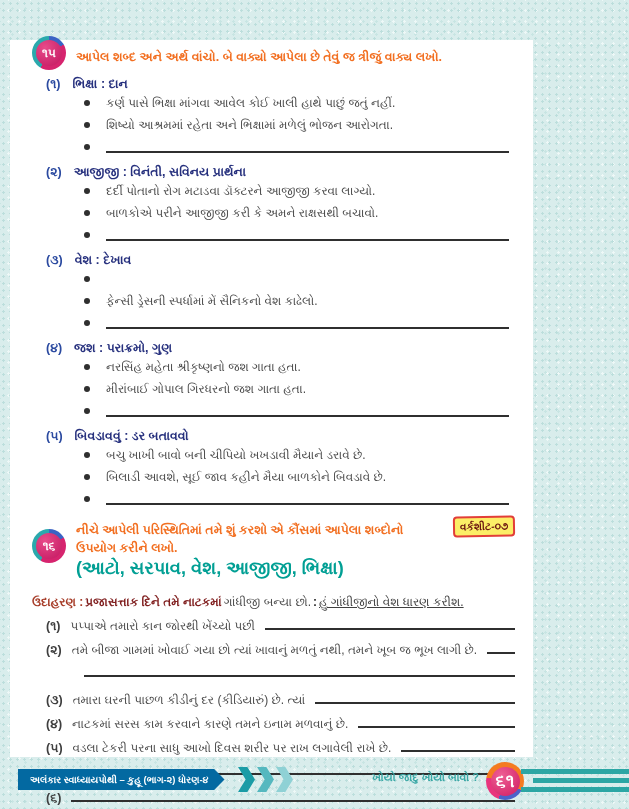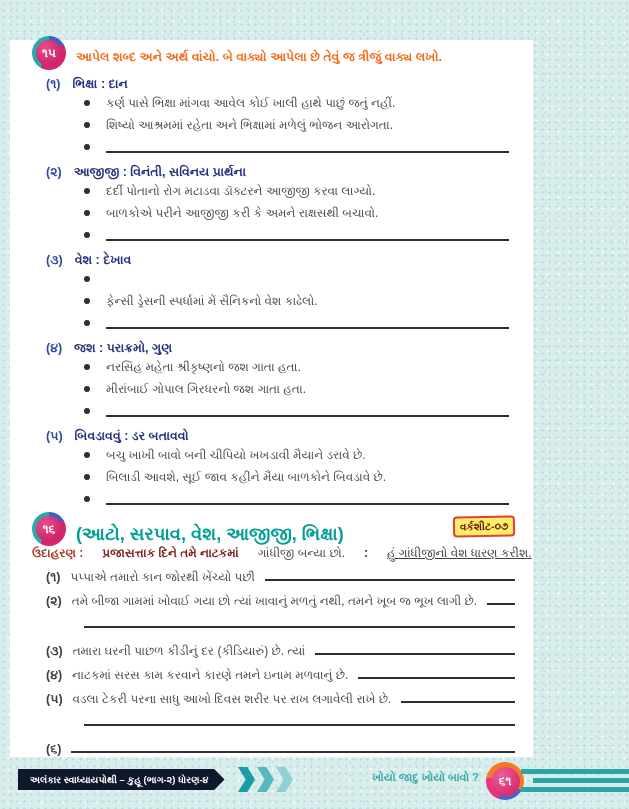--- a/index.html
+++ b/index.html
@@ -54,54 +54,54 @@
   
   .sec16 { margin-top:10px; }
   .sec16-titlewrap { flex:1; }
   .sec16-words { color:#019f94; font-weight:bold; font-size:18px; margin-top:2px; }
   .ws-badge {
     flex:0 0 auto; align-self:flex-start; margin-top:-4px;
     background:#fcee67; border:2px solid #e23e38; border-radius:4px;
     color:#6b1410; font-weight:bold; font-size:10.5px; padding:2px 5px;
     transform:rotate(-1deg);
   }
-  .example { display:flex; flex-wrap:nowrap; gap:19px; align-items:baseline; margin-top:0; font-size:12px; white-space:nowrap; }
+  .example { display:flex; flex-wrap:nowrap; gap:2px; align-items:baseline; margin-top:16px; font-size:12px; white-space:nowrap; }
   .ex-label { color:#a63c28; font-weight:bold; }
   .ex-bold  { color:#7f1d1d; font-weight:bold; }
   .ex-rest  { color:#4a4a4a; }
   .ex-sep   { color:#2f2f2f; font-weight:bold; }
   .ex-ans   { color:#404040;text-decoration:underline; }
 
   .s16-items { margin-top:10px; }
   .s16-item { display:flex; align-items:baseline; gap:10px; height:24px; padding-left:14px; }
   .s16-num { color:#3f3f3f; font-weight:bold; font-size:12.5px; flex:0 0 auto; }
   .s16-text { color:#4a4a4a; font-size:12px; white-space:nowrap; }
   .inline-line { flex:1; border-bottom:2px solid #2f2f2f; height:10px; min-width:14px; }
   .full-line { border-bottom:2px solid #2f2f2f; height:2px; margin:8px 0 16px 52px; }
 
   
   .footer { position:absolute; left:0; bottom:0; width:629px; height:52px; }
   .book-pill {
     position:absolute; left:18px; top:12px; height:21px; padding:0 16px 0 12px;
-    background:#0f172a; color:#ffffff; font-size:9.5px; font-weight:bold;
+    background:#0369a1; color:#ffffff; font-size:9.5px; font-weight:bold;
     display:flex; align-items:center;
     clip-path:polygon(0 0, 95% 0, 100% 50%, 95% 100%, 0 100%);
   }
   .chevrons { position:absolute; left:238px; top:10px; display:flex; gap:2px; }
   .chev { width:17px; height:25px; clip-path:polygon(0 0, 55% 0, 100% 50%, 55% 100%, 0 100%, 45% 50%); }
   .chev1 { background:#1b9ca6; } .chev2 { background:#55b8bf; } .chev3 { background:#8fd1d5; }
   .chapter-label { position:absolute; right:150px; top:14px; color:#3aa8a6; font-weight:bold; font-size:11px; white-space:nowrap; }
   .page-circle {
     position:absolute; right:105px; top:5px; width:38px; height:38px; border-radius:50%;
     background:conic-gradient(from 0deg, #f47b20 0 120deg, #4b63c9 120deg 200deg, #e8357d 200deg 280deg, #f47b20 280deg 360deg);
     display:flex; align-items:center; justify-content:center;
   }
   .page-circle .inner {
     width:29px; height:29px; border-radius:50%; background:radial-gradient(circle at 35% 30%, #ee5f94, #cf1b62);
-    color:#ffffff; font-weight:bold; font-size:12px; display:flex; align-items:center; justify-content:center;
+    color:#ffffff; font-weight:bold; font-size:18px; display:flex; align-items:center; justify-content:center;
   }
   .bars { position:absolute; right:0; top:12px; width:108px; display:flex; flex-direction:column; gap:4px; }
   .bar { height:5px; background:#2ca6a4; }
   .bar.short { width:96px; align-self:flex-end; }
 </style>
 </head>
 <body>
 
 <div class="content">
 
@@ -207,20 +207,21 @@
       </div>
   </div>
 
   <div class="sec16">
     <div class="sec-header">
       <span class="num-badge">
         <span class="swoosh"></span>
         <span class="inner">૧૬</span>
       </span>
       <span class="sec16-titlewrap">
+        <span class="sec-title">નીચે આપેલી પરિસ્થિતિમાં તમે શું કરશો એ કૌંસમાં આપેલા શબ્દોનો ઉપયોગ કરીને લખો.</span>
         <div class="sec16-words">(આટો, સરપાવ, વેશ, આજીજી, ભિક્ષા)</div>
       </span>
       <span class="ws-badge">વર્કશીટ-૦૭</span>
     </div>
 
     <div class="example">
       <span class="ex-label">ઉદાહરણ :</span>
       <span class="ex-bold">પ્રજાસત્તાક દિને તમે નાટકમાં</span>
       <span class="ex-rest">ગાંધીજી બન્યા છો.</span>
       <span class="ex-sep">:</span>

